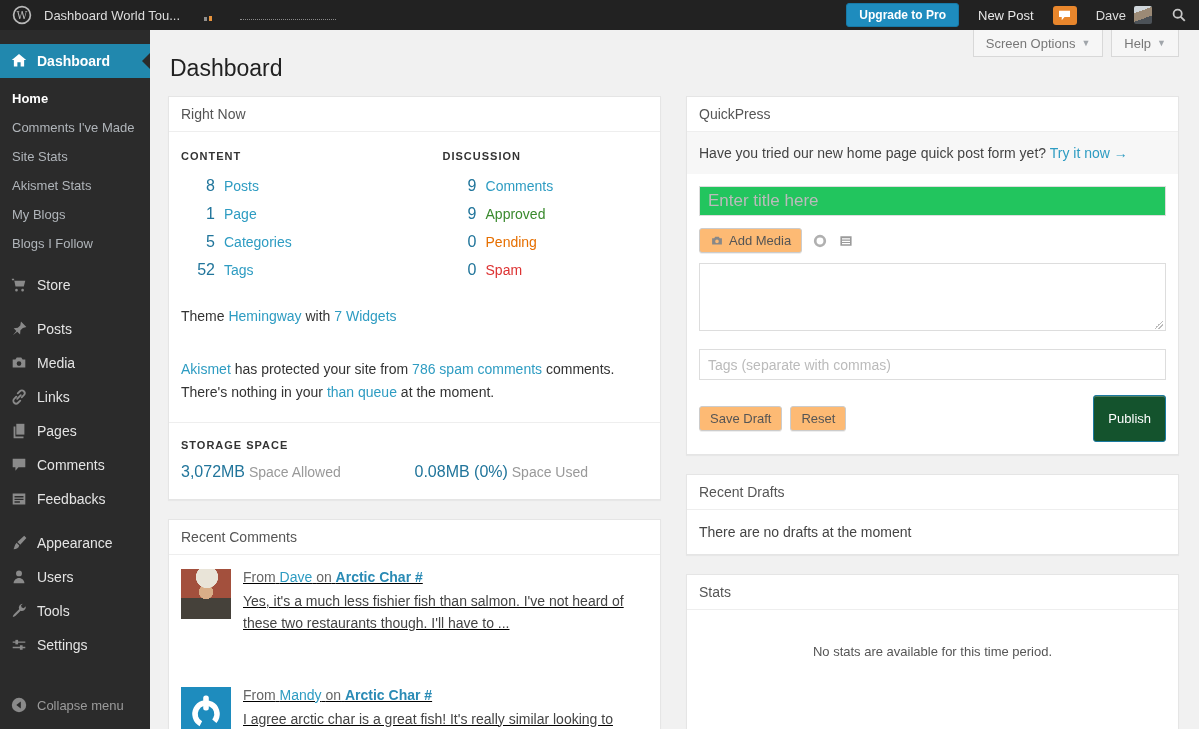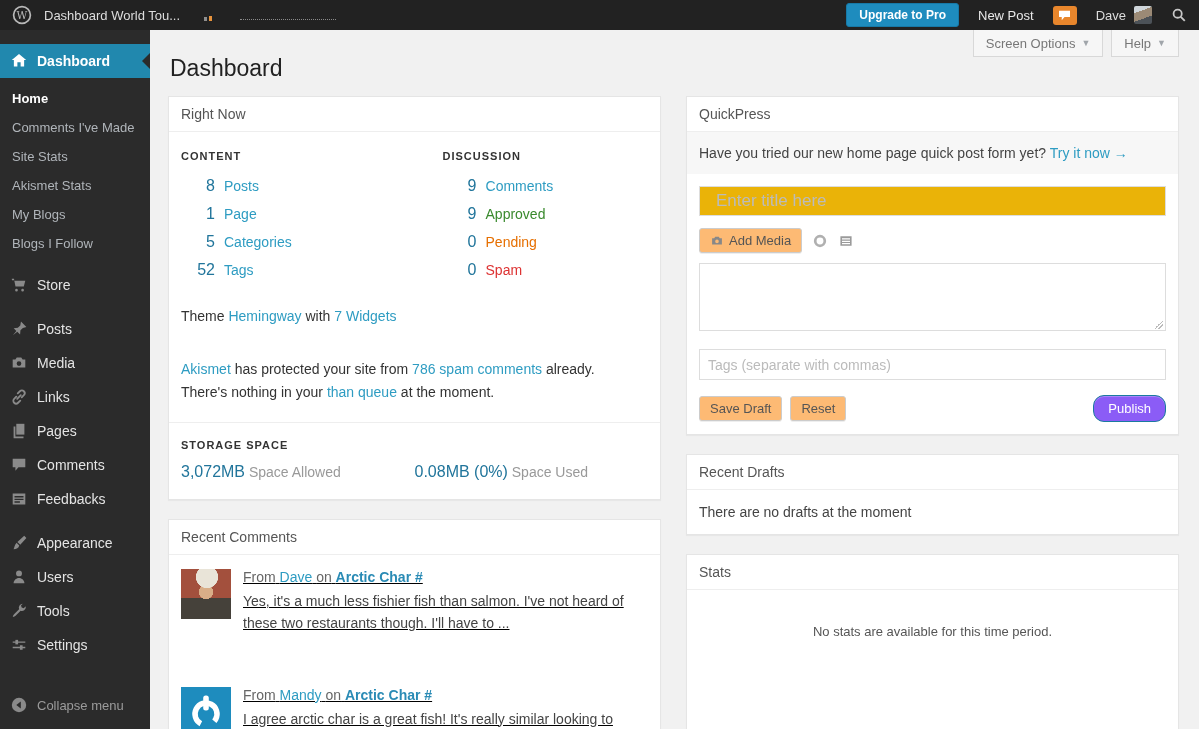--- a/index.html
+++ b/index.html
@@ -78,39 +78,39 @@
   .rn-divider { border:none; border-top:1px solid #eee; margin:18px -12px 0 -12px; }
   .storage-header { font-size:11px; font-weight:bold; letter-spacing:1px; color:#333; padding:16px 0 12px 0; }
   .storage-row { display:flex; align-items:baseline; padding-bottom:6px; }
   .storage-cell { width:50%; }
   .storage-val { font-size:16px; color:#21759b; cursor:pointer; }
   .storage-lbl { font-size:14px; color:#999; }
 
   
   .qp-notice { background:#f7f7f7; padding:13px 12px; font-size:14px; color:#444; }
   .qp-body { padding:12px; }
-  .qp-title-input { width:100%; height:30px; border:1px solid #ddd; background:#eab308; padding:4px 16px;
+  .qp-title-input { width:100%; height:30px; border:1px solid #ddd; background:#22c55e; padding:4px 8px;
     font-size:17px; color:#333; font-family:"Liberation Sans",sans-serif; }
   .qp-title-input::placeholder, .qp-tags-input::placeholder { color:#bbb; opacity:1; }
   .qp-media-row { display:flex; align-items:center; gap:10px; margin:12px 0 6px 0; }
   .btn-secondary { background:#fdba74; border:1px solid #ccc; border-radius:3px; color:#555; font-size:13px;
     padding:4px 10px; cursor:pointer; display:inline-flex; align-items:center; gap:5px;
     font-family:"Liberation Sans",sans-serif; box-shadow:0 1px 0 #eee; }
   .qp-mini-icon { display:flex; align-items:center; cursor:pointer; }
   .qp-textarea { width:100%; height:68px; border:1px solid #ddd; resize:none; margin-top:4px; position:relative;
     font-family:"Liberation Sans",sans-serif; }
   .textarea-wrap { position:relative; }
   .textarea-wrap::after { content:""; position:absolute; right:3px; bottom:6px; width:9px; height:9px;
     background:linear-gradient(135deg, transparent 0 50%, #bbb 50% 56%, transparent 56% 72%, #bbb 72% 78%, transparent 78%); }
   .qp-tags-input { width:100%; height:31px; border:1px solid #ddd; padding:4px 8px; font-size:14px; margin-top:14px;
     font-family:"Liberation Sans",sans-serif; }
   .qp-buttons { display:flex; align-items:center; margin-top:15px; }
   .qp-buttons .gap { width:8px; }
-  .btn-primary { margin-left:auto; background:#8b5cf6; border:1px solid #1b7aa0; border-radius:11px; color:#fff;
-    font-size:13px; padding:5px 14px; cursor:pointer; box-shadow:inset 0 1px 0 rgba(255,255,255,.25);
+  .btn-primary { margin-left:auto; background:#14532d; border:1px solid #1b7aa0; border-radius:3px; color:#fff;
+    font-size:13px; padding:15px 14px; cursor:pointer; box-shadow:inset 0 1px 0 rgba(255,255,255,.25);
     font-family:"Liberation Sans",sans-serif; }
 
   
   .simple-body { padding:14px 12px; font-size:14px; color:#444; }
   .stats-body { padding:34px 12px 120px 12px; font-size:13px; color:#555; text-align:center; }
 
   
   .comment-row { display:flex; gap:12px; padding:14px 12px 12px 12px;text-decoration:underline; }
   .comment-avatar { width:50px; height:50px; flex:0 0 50px; }
   .avatar-photo { width:50px; height:50px;
@@ -362,21 +362,21 @@
               <span>Theme</span>
               <a class="link">Hemingway</a>
               <span>with</span>
               <a class="link">7 Widgets</a>
             </div>
 
             <div class="akismet-line">
               <a class="link">Akismet</a>
               <span>has protected your site from</span>
               <a class="link">786 spam comments</a>
-              <span>already.</span>
+              <span>comments.</span>
               <br>
               <span>There's nothing in your</span>
               <a class="link">than queue</a>
               <span>at the moment.</span>
             </div>
 
             <hr class="rn-divider">
             <div class="storage-header">STORAGE SPACE</div>
             <div class="storage-row">
               <div class="storage-cell">

